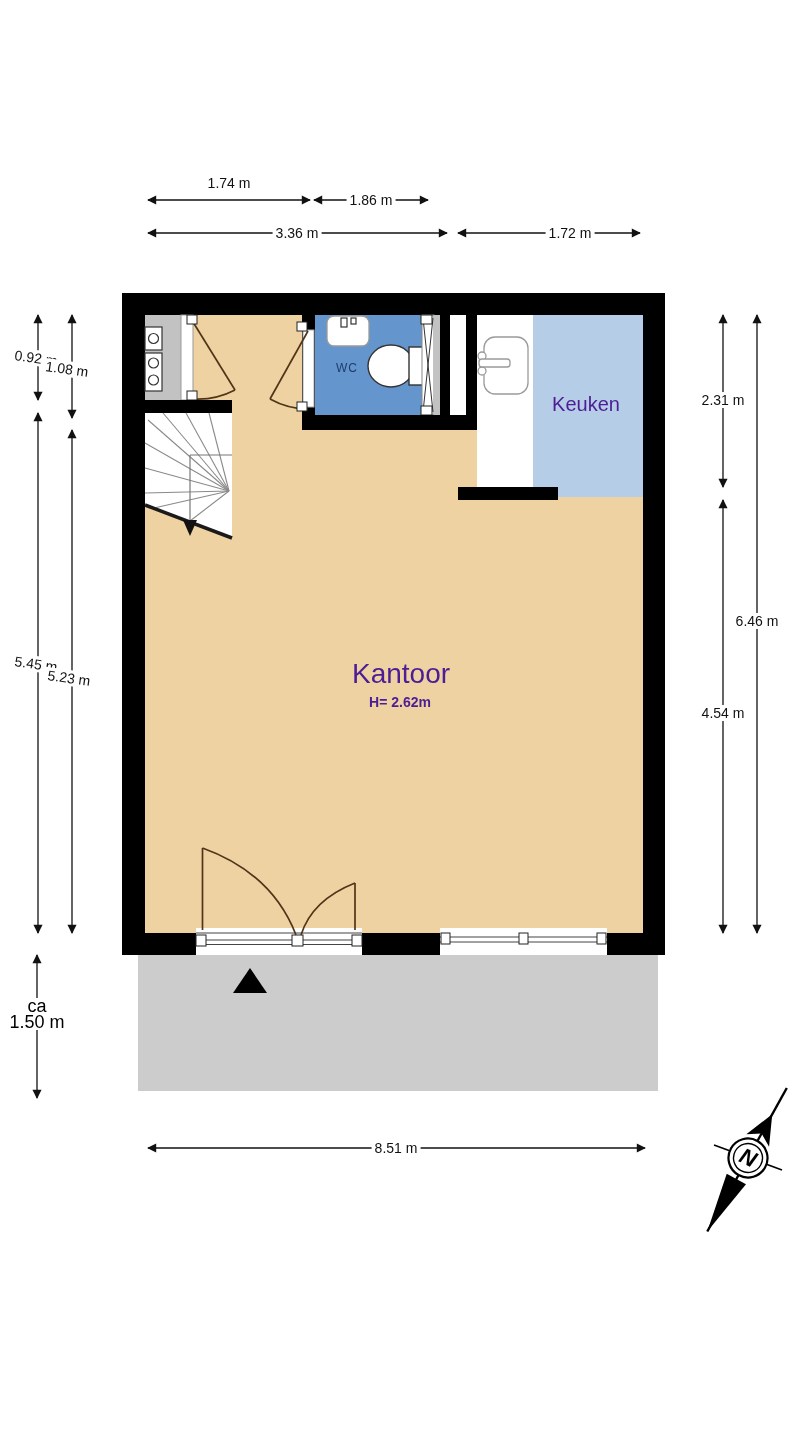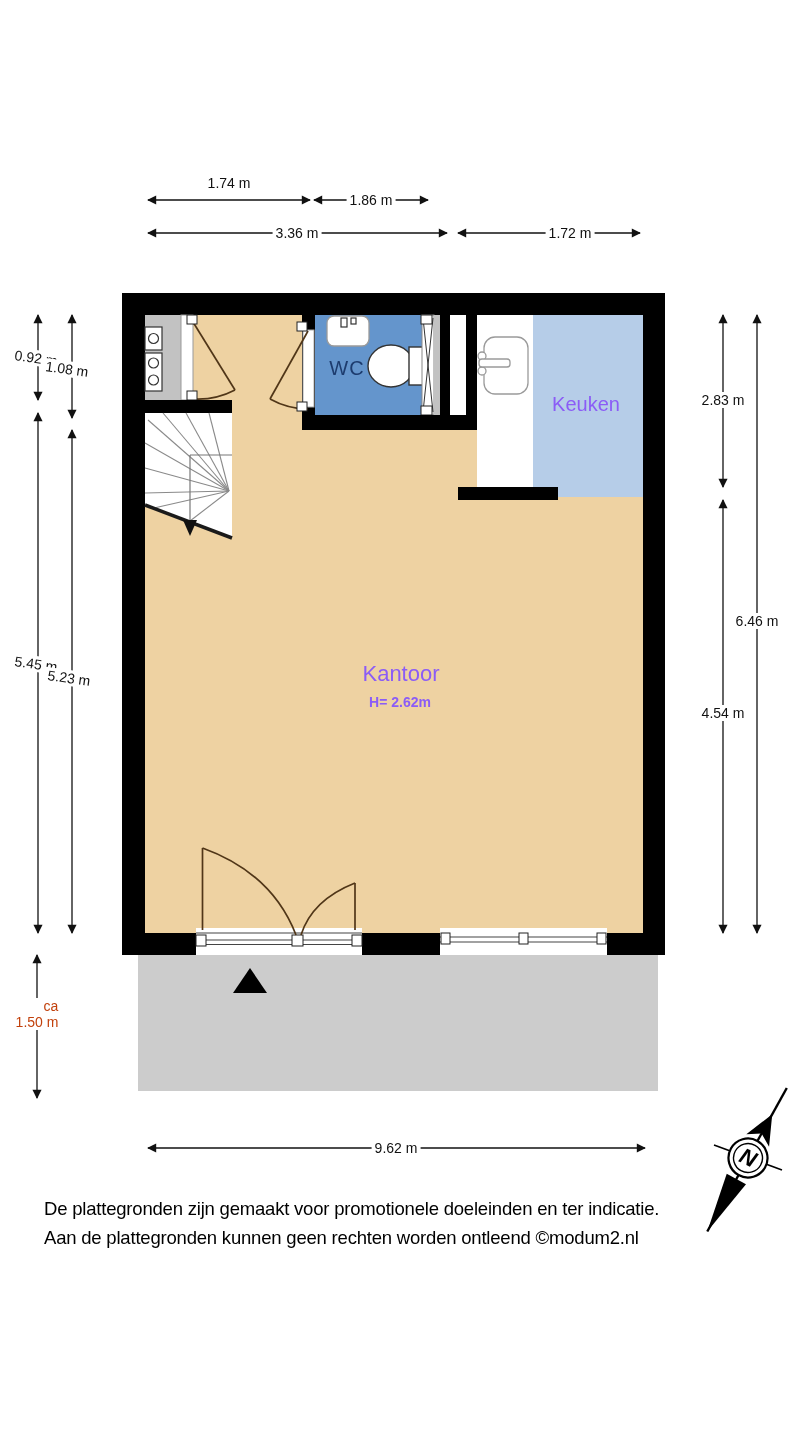--- a/index.html
+++ b/index.html
@@ -23,27 +23,27 @@
   .tread{stroke:#8a8a8a;stroke-width:1.1;}
   .tr2{stroke:#777;stroke-width:1.2;}
   .dimline{stroke:#111;stroke-width:1.3;marker-start:url(#ar);marker-end:url(#ar);}
   .needle{stroke:#000;stroke-width:2.4;fill:none;}
   .ring{fill:#fff;stroke:#000;}
   
   .lbl{position:absolute;transform:translate(-50%,-50%);font-size:14px;color:#111;
        background:#fff;padding:0 3px;white-space:nowrap;}
   .tilt{transform:translate(-50%,-50%) rotate(8deg);}
   .room{position:absolute;transform:translate(-50%,-50%);background:transparent;
-        white-space:nowrap;color:#8b5cf6;}
-  .wc-label{font-size:20px;letter-spacing:1px;color:var(--wc_text,#1d3c6e);}
+        white-space:nowrap;color:#4c1d95;}
+  .wc-label{font-size:12px;letter-spacing:1px;color:var(--wc_text,#1d3c6e);}
   .keuken-label{font-size:20px;}
-  .kantoor-label{font-size:22px;}
+  .kantoor-label{font-size:28px;}
   .height-label{font-size:14px;font-weight:600;}
-  .ca-label{position:absolute;transform:translate(-50%,-50%);font-size:14px;color:#c2410c;
-            background:#fff;text-align:right;line-height:16px;padding:0 2px;}
+  .ca-label{position:absolute;transform:translate(-50%,-50%);font-size:18px;color:#000000;
+            background:#fff;text-align:center;line-height:16px;padding:0 2px;}
   .compass-n{position:absolute;transform:translate(-50%,-50%) rotate(25deg);
              font-size:22px;font-weight:bold;font-style:italic;color:#000;}
   .footer{position:absolute;left:44px;top:1194px;font-size:18.5px;line-height:29px;
           color:#000;letter-spacing:-0.2px;white-space:nowrap;}
 </style>
 </head>
 <body>
 
 <div class="canvas">
 
@@ -198,31 +198,27 @@
   <div class="lbl" style="left:229px;top:183px;">1.74 m</div>
   <div class="lbl" style="left:371px;top:200px;">1.86 m</div>
   <div class="lbl" style="left:297px;top:233px;text-align:center;">3.36 m</div>
   <div class="lbl" style="left:570px;top:233px;">1.72 m</div>
 
   <div class="lbl tilt" style="left:36px;top:358px;">0.92 m</div>
   <div class="lbl tilt" style="left:67px;top:369px;">1.08 m</div>
   <div class="lbl tilt" style="left:36px;top:664px;">5.45 m</div>
   <div class="lbl tilt" style="left:69px;top:678px;">5.23 m</div>
 
-  <div class="lbl" style="left:723px;top:400px;">2.83 m</div>
+  <div class="lbl" style="left:723px;top:400px;">2.31 m</div>
   <div class="lbl" style="left:757px;top:621px;">6.46 m</div>
   <div class="lbl" style="left:723px;top:713px;">4.54 m</div>
 
-  <div class="lbl" style="left:396px;top:1148px;">9.62 m</div>
+  <div class="lbl" style="left:396px;top:1148px;">8.51 m</div>
 
   <div class="ca-label" style="left:37px;top:1014px;">
     <div>ca</div>
     <div>1.50 m</div>
   </div>
 
   <div class="compass-n" style="left:748px;top:1158px;">N</div>
 
-  <div class="footer">
-    <div>De plattegronden zijn gemaakt voor promotionele doeleinden en ter indicatie.</div>
-    <div>Aan de plattegronden kunnen geen rechten worden ontleend ©modum2.nl</div>
-  </div>
 
 </div>
 
 </body></html>

